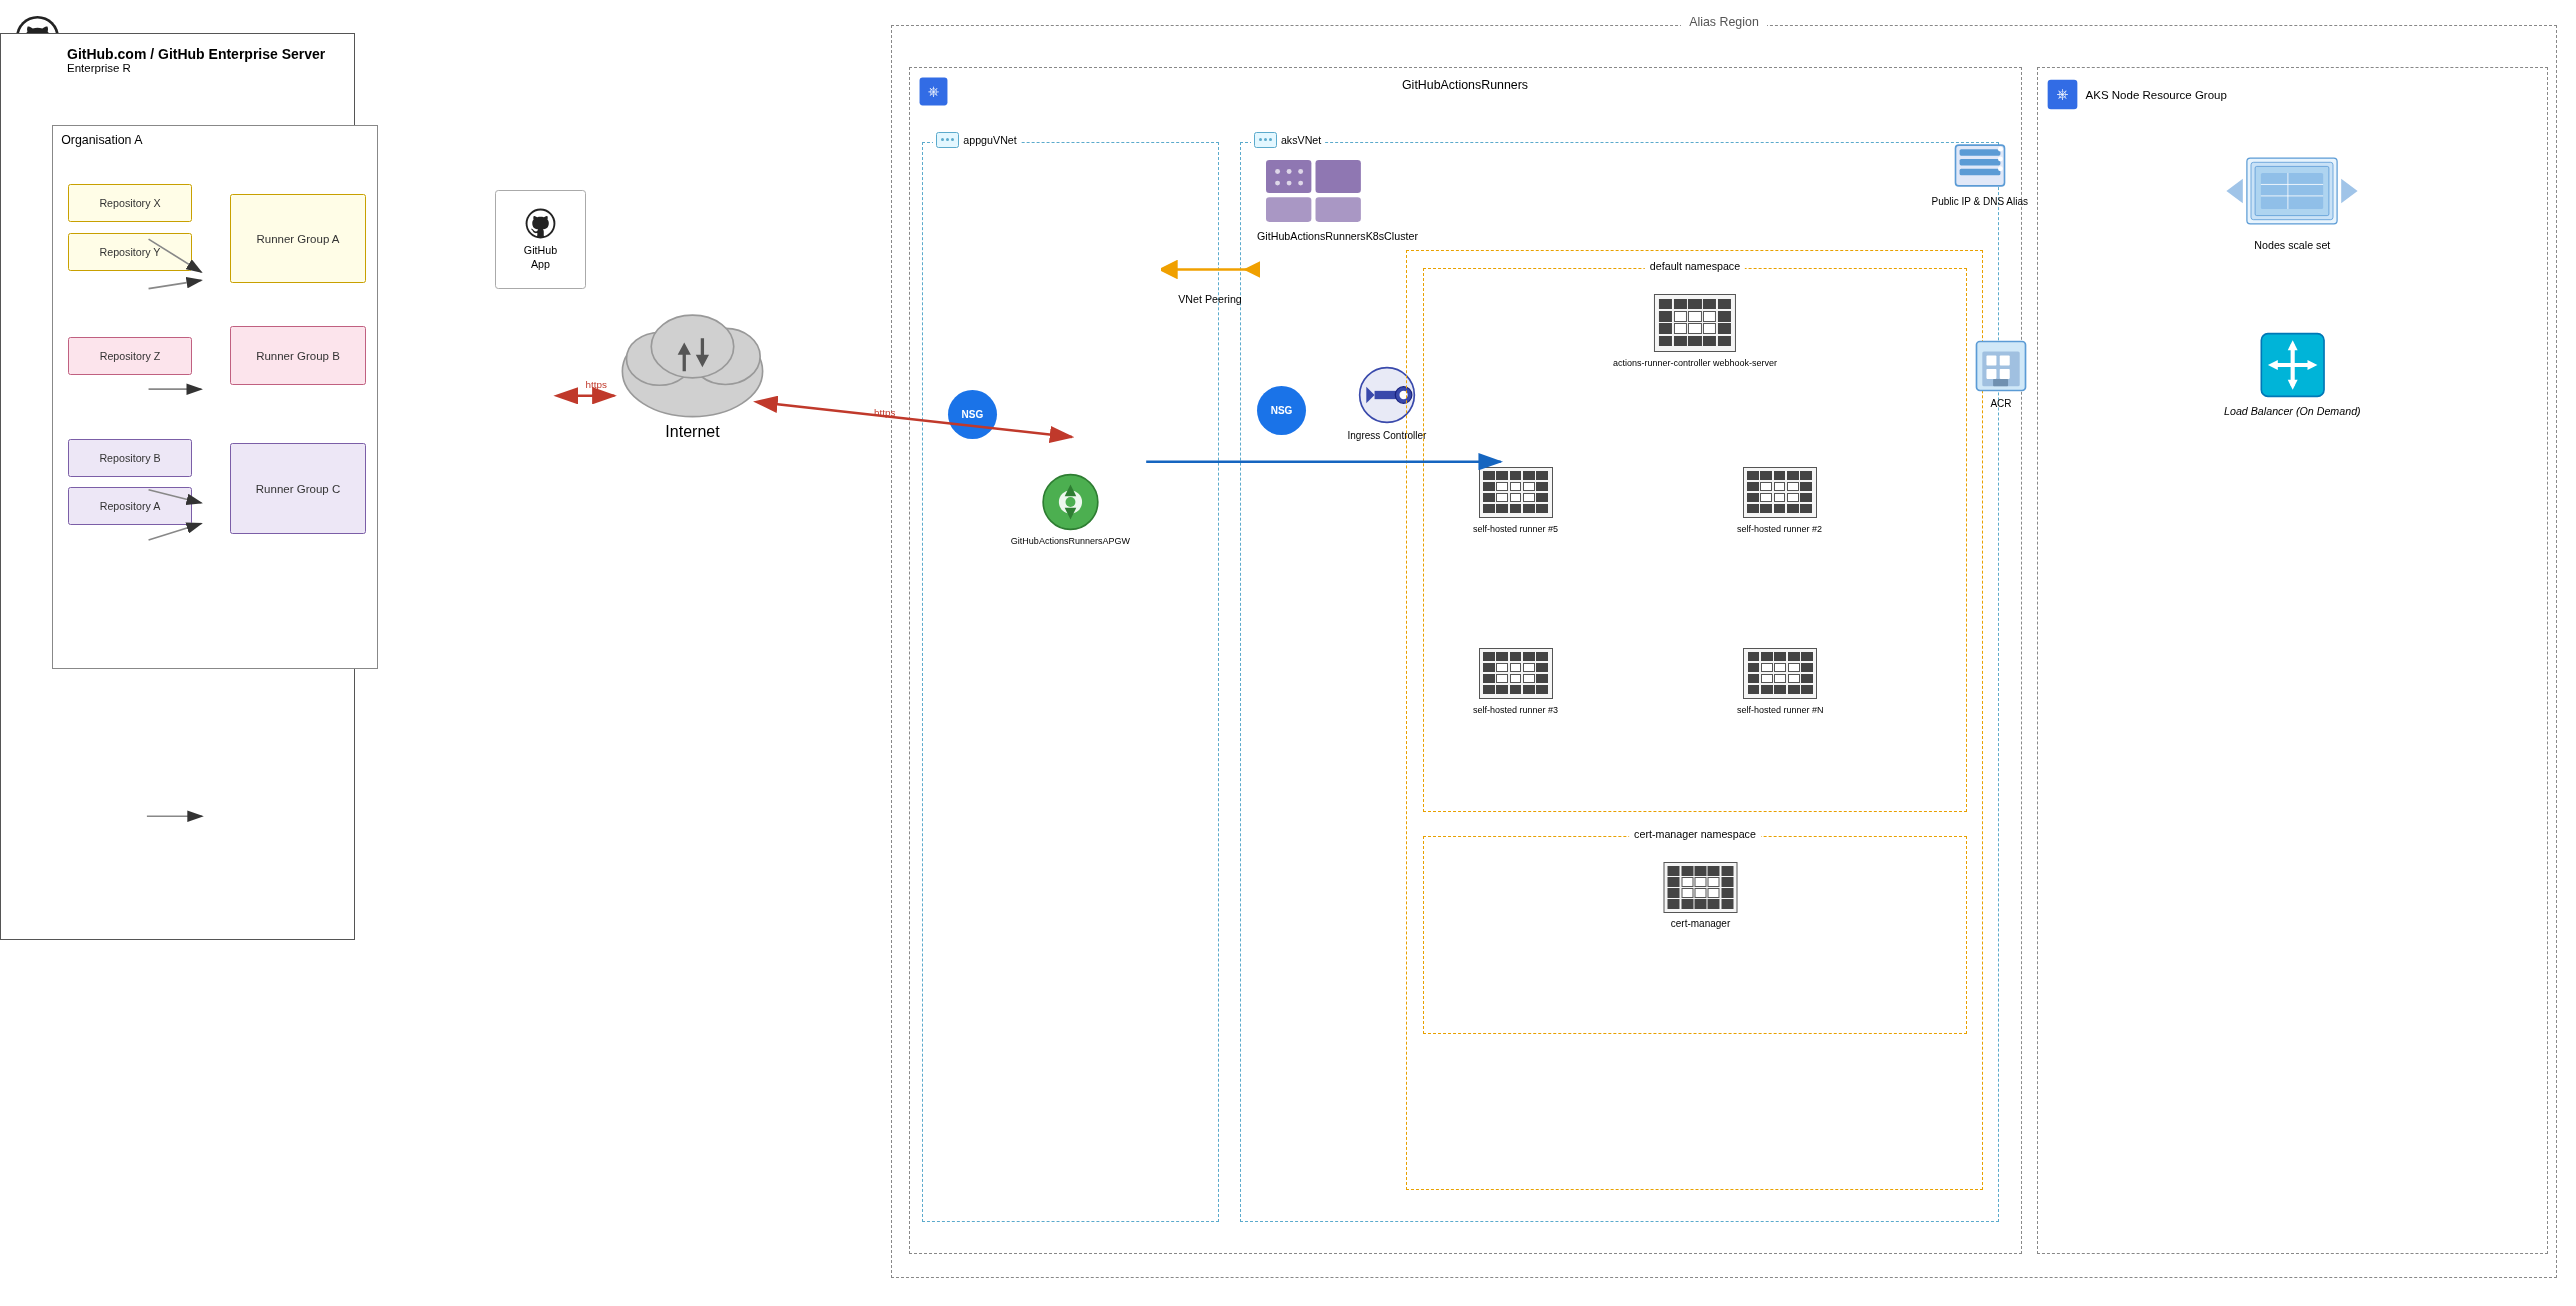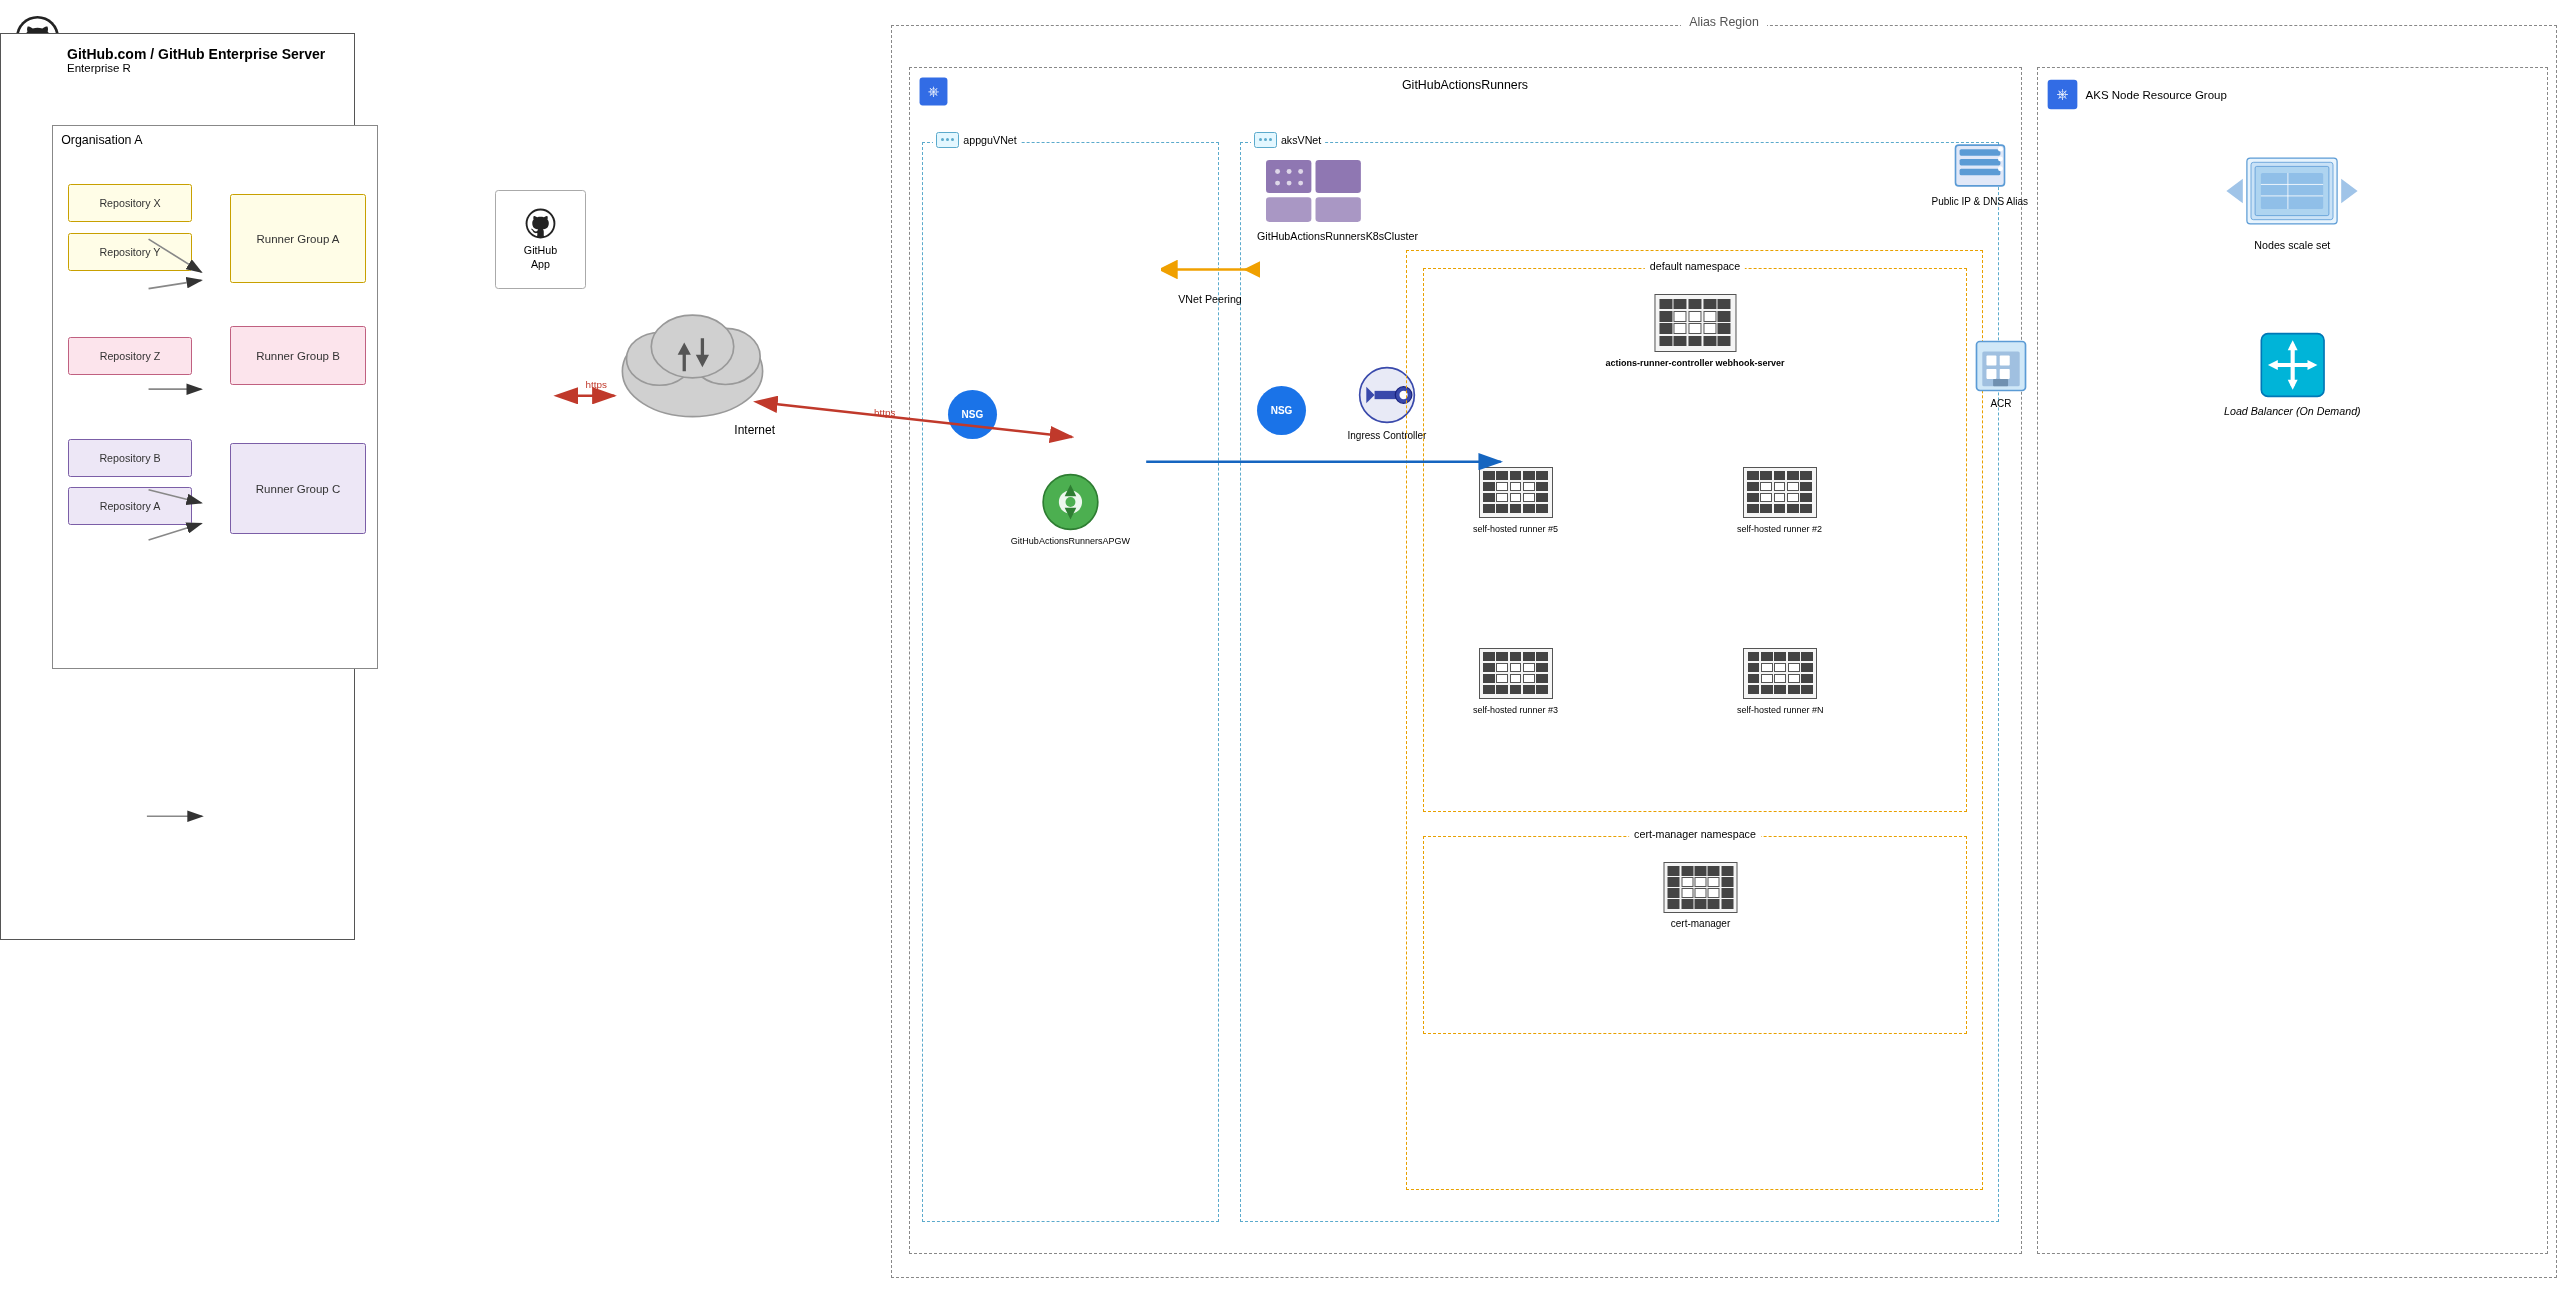--- a/index.html
+++ b/index.html
@@ -120,21 +120,21 @@
     <svg width="165" height="132" viewBox="0 0 200 160">
 
       <ellipse cx="100" cy="90" rx="85" ry="55" fill="#d0d0d0" stroke="#999" stroke-width="2"></ellipse>
       <ellipse cx="60" cy="75" rx="40" ry="32" fill="#d0d0d0" stroke="#999" stroke-width="2"></ellipse>
       <ellipse cx="140" cy="72" rx="42" ry="34" fill="#d0d0d0" stroke="#999" stroke-width="2"></ellipse>
       <ellipse cx="100" cy="60" rx="50" ry="38" fill="#d0d0d0" stroke="#999" stroke-width="2"></ellipse>
 
       <polygon points="90,55 82,70 88,70 88,90 92,90 92,70 98,70" fill="#555"></polygon>
       <polygon points="112,85 120,70 114,70 114,50 110,50 110,70 104,70" fill="#555"></polygon>
     </svg>
-    <div style="text-align:right;font-size:12px;margin-top:-8.2px;">Internet</div>
+    <div style="text-align:center;font-size:16px;margin-top:-8.2px;">Internet</div>
   </div>
 
   <div style="position:absolute;top:25px;left:891px;width:1666px;height:1253px;border:1.6px dashed #888;background:transparent;">
     <div style="position:absolute;top:-11.5px;left:50%;transform:translateX(-50%);background:#fff;padding:0 8.2px;font-size:12.4px;color:#555;">Alias Region</div>
 
     <div style="position:absolute;top:41px;right:8.2px;width:511px;height:1187px;border:1.6px dashed #888;background:transparent;">
 
       <div style="position:absolute;top:10px;left:8.2px;display:flex;align-items:center;gap:6.6px;">
 
         <svg width="33" height="33" viewBox="0 0 40 40" style="font-size:12px">
@@ -289,21 +289,21 @@
                   <div style="background:#fff;border:0.8px solid #555;"></div>
                   <div style="background:#fff;border:0.8px solid #555;"></div>
                   <div style="background:#fff;border:0.8px solid #555;"></div>
                   <div style="background:#444;"></div>
                 <div style="background:#444;"></div>
                   <div style="background:#444;"></div>
                   <div style="background:#444;"></div>
                   <div style="background:#444;"></div>
                   <div style="background:#444;"></div>
               </div>
-              <div style="font-size:9px;line-height:1.4;font-weight:bold;">actions-runner-controller
+              <div style="font-size:9px;line-height:1.4;">actions-runner-controller
 webhook-server</div>
             </div>
 
             <div style="position:absolute;top:198px;left:49px;display:flex;flex-direction:column;align-items:center;gap:5px;">
               <div style="width:74px;height:51px;border:1.6px solid #555;display:grid;grid-template-columns:repeat(5,1fr);grid-template-rows:repeat(4,1fr);gap:1.6px;padding:3.3px;background:#f5f5f5;">
                 <div style="background:#444;"></div>
                   <div style="background:#444;"></div>
                   <div style="background:#444;"></div>
                   <div style="background:#444;"></div>
                   <div style="background:#444;"></div>

